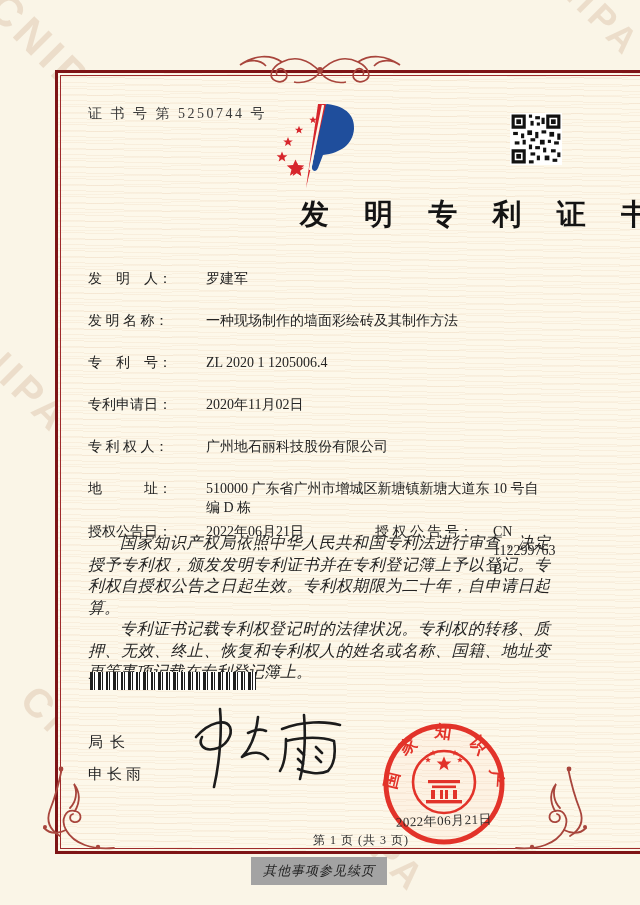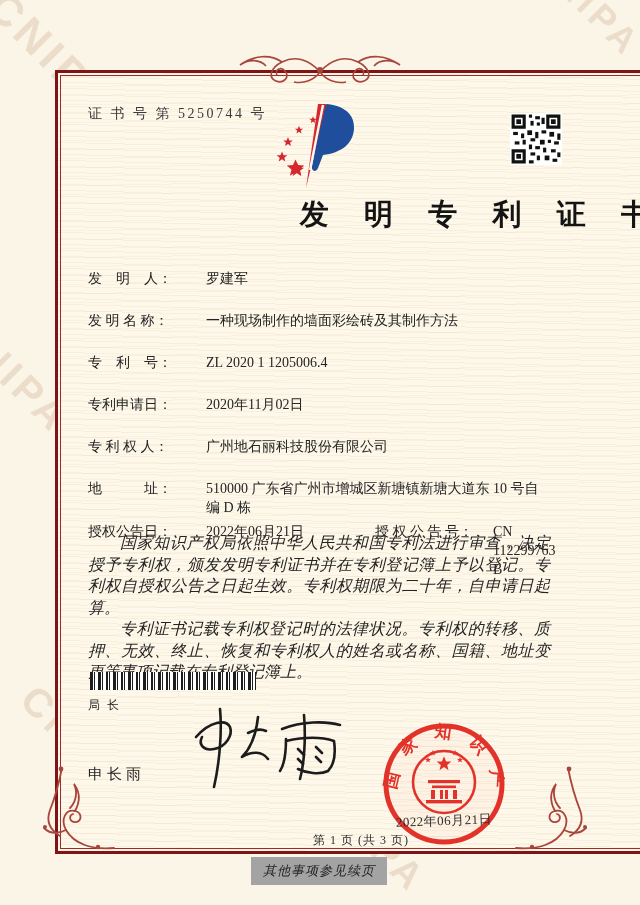--- a/index.html
+++ b/index.html
@@ -65,21 +65,21 @@
   .body-text p { text-indent:2em; }
 
   .barcode {
     position:absolute; left:32px; top:599px; width:166px; height:18px;
     background:repeating-linear-gradient(90deg,
       #1d1d1d 0 2px, #ffffff 2px 3px, #1d1d1d 3px 4px, #ffffff 4px 7px,
       #1d1d1d 7px 10px, #ffffff 10px 11px, #1d1d1d 11px 12px, #ffffff 12px 15px);
     border-left:1px solid #1d1d1d; border-right:1px solid #1d1d1d;
   }
 
-  .director-title { position:absolute; left:30px; top:624px; font-size:12px;
+  .director-title { position:absolute; left:30px; top:660px; font-size:15px;
                     letter-spacing:7px; color:#1e1e1e; }
   .director-name  { position:absolute; left:30px; top:692px; font-size:15px;
                     letter-spacing:4px; color:#1e1e1e; }
   .signature { position:absolute; left:128px; top:626px; width:164px; height:100px; }
 
   .seal { position:absolute; left:320px; top:645px; width:132px; height:132px; }
 
   .page-info {
     position:absolute; left:0; top:759px; width:100%; text-align:center;
     font-size:12px; color:#2c2c2c; letter-spacing:1px;

